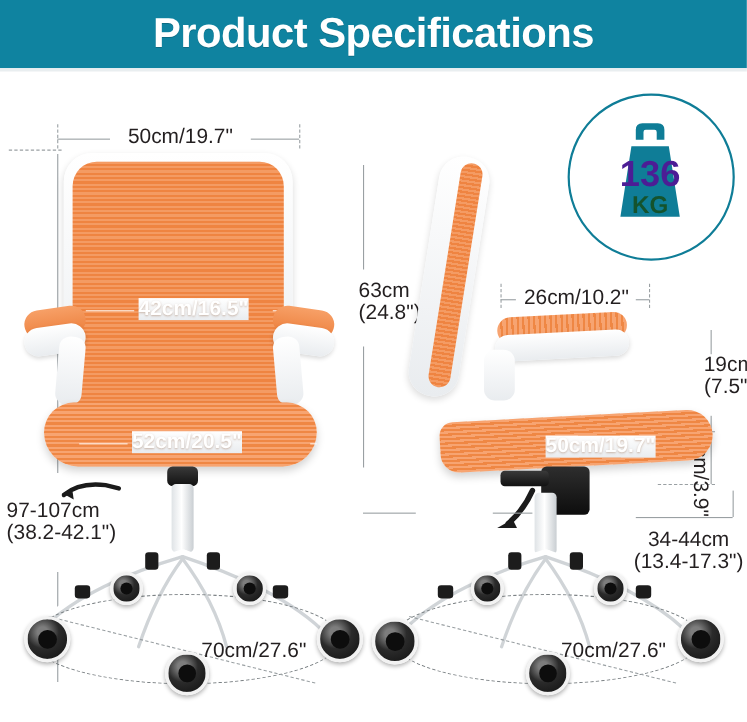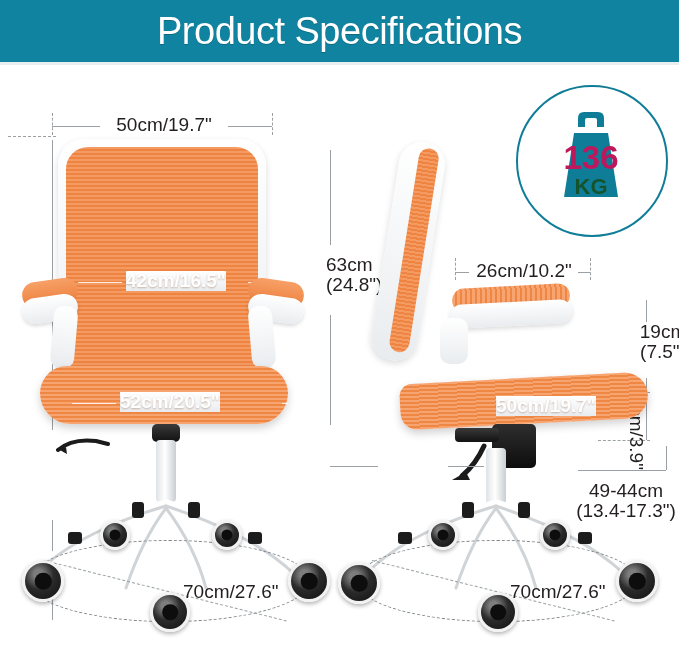--- a/index.html
+++ b/index.html
@@ -3,21 +3,21 @@
 <meta charset="utf-8">
 <style>
   html,body{margin:0;padding:0;background:#ffffff;}
   body{width:679px;height:656px;overflow:hidden;
        font-family:"Liberation Sans","DejaVu Sans",sans-serif;color:#231f20;}
   #stage{position:relative;width:679px;height:656px;background:#fff;}
 
   
   .header{position:absolute;left:0;top:0;width:679px;height:62px;
           background:#0f83a0;display:flex;align-items:center;justify-content:center;}
-  .header .title{color:#ffffff;font-size:38px;font-weight:normal;letter-spacing:-0.5px;
+  .header .title{color:#ffffff;font-size:38px;font-weight:bold;letter-spacing:-0.5px;
         text-shadow:0 1px 0 rgba(0,0,0,.18);white-space:nowrap;}
   .header-rule{position:absolute;left:0;top:62px;width:679px;height:3px;background:#e9eef0;}
 
   
   .dim{position:absolute;font-size:19px;line-height:1.06;color:#231f20;white-space:nowrap;}
   .dim.two{line-height:1.05;}
   .dim.white{color:#ffffff;font-weight:bold;font-size:19px;
         text-shadow:0 1px 2px rgba(120,60,20,.35);}
   .dim.ctr{text-align:center;}
 
@@ -56,33 +56,37 @@
     <span class="title">Product Specifications</span>
   </div>
   <div class="header-rule"></div>
 
   <div class="badge"></div>
   <svg class="weight-ico" viewBox="0 0 70 100">
     <path d="M22 22 L22 13 Q22 7 28 7 L42 7 Q48 7 48 13 L48 22 L41 22 L41 15 Q41 13 39 13 L31 13 Q29 13 29 15 L29 22 Z" fill="#0f7d97"></path>
     <path d="M18 28 L52 28 L62 92 L8 92 Z" fill="#0f7d97"></path>
   </svg>
   <div style="position:absolute;left:536px;top:139px;width:110px;text-align:center;
-       color:#be185d;font-size:33px;font-weight:bold;letter-spacing:0px;">136</div>
+       color:#4c1d95;font-size:33px;font-weight:bold;letter-spacing:0px;">136</div>
   <div style="position:absolute;left:536px;top:174px;width:110px;text-align:center;
        color:#14532d;font-size:22px;font-weight:bold;">KG</div>
 
   <div class="dash-v" style="left:52px;top:113px;height:22px;"></div>
   <div class="dash-v" style="left:272px;top:113px;height:22px;"></div>
   <div class="ln hln" style="left:52px;top:126px;width:48px;"></div>
   <div class="ln hln" style="left:228px;top:126px;width:44px;"></div>
   <div class="dim ctr" style="left:88px;top:115px;width:152px;">50cm/19.7"</div>
 
   <div class="dash-h" style="left:8px;top:136px;width:48px;"></div>
   <div class="ln vln" style="left:52px;top:140px;height:290px;"></div>
   <div class="ln vln" style="left:52px;top:520px;height:100px;"></div>
+  <div class="dim two" style="left:6px;top:455px;">
+    <div>97-107cm</div>
+    <div>(38.2-42.1")</div>
+  </div>
 
   <div class="part white" style="left:58px;top:139px;width:208px;height:260px;
         border-radius:26px 26px 10px 10px;box-shadow:0 3px 7px rgba(0,0,0,.14);"></div>
   <div class="part mesh" style="left:66px;top:147px;width:192px;height:248px;
         border-radius:22px 22px 8px 8px;"></div>
 
   <div class="dim white" style="left:126px;top:271px;">42cm/16.5"</div>
   <div class="ln hln" style="left:78px;top:282px;width:44px;background:#ffffff;opacity:.85;"></div>
   <div class="ln hln" style="left:248px;top:282px;width:10px;background:#ffffff;opacity:.85;"></div>
 
@@ -208,21 +212,21 @@
   </svg>
   <div class="part white" style="left:486px;top:448px;width:20px;height:56px;border-radius:4px;
         background:linear-gradient(90deg,#dfe3e6,#ffffff 45%,#c9ced2);"></div>
 
   <div class="ln hln" style="left:330px;top:466px;width:48px;"></div>
   <div class="ln hln" style="left:448px;top:466px;width:36px;"></div>
 
   <div class="ln hln" style="left:578px;top:470px;width:88px;"></div>
   <div class="ln vln" style="left:666px;top:446px;height:24px;"></div>
   <div class="dim two ctr" style="left:576px;top:481px;width:100px;">
-    <div>49-44cm</div>
+    <div>34-44cm</div>
     <div>(13.4-17.3")</div>
   </div>
 
   <svg style="position:absolute;left:336px;top:482px;width:320px;height:140px;">
     <g stroke="#ffffff" fill="none" stroke-linecap="round">
       <path d="M160 24 C112 38 62 60 32 90" stroke-width="13"></path>
       <path d="M160 24 C202 38 254 60 286 90" stroke-width="13"></path>
       <path d="M160 26 C142 50 130 76 120 106" stroke-width="13"></path>
       <path d="M160 26 C178 50 192 76 200 106" stroke-width="13"></path>
       <path d="M160 24 C160 58 160 88 160 110" stroke-width="13"></path>

